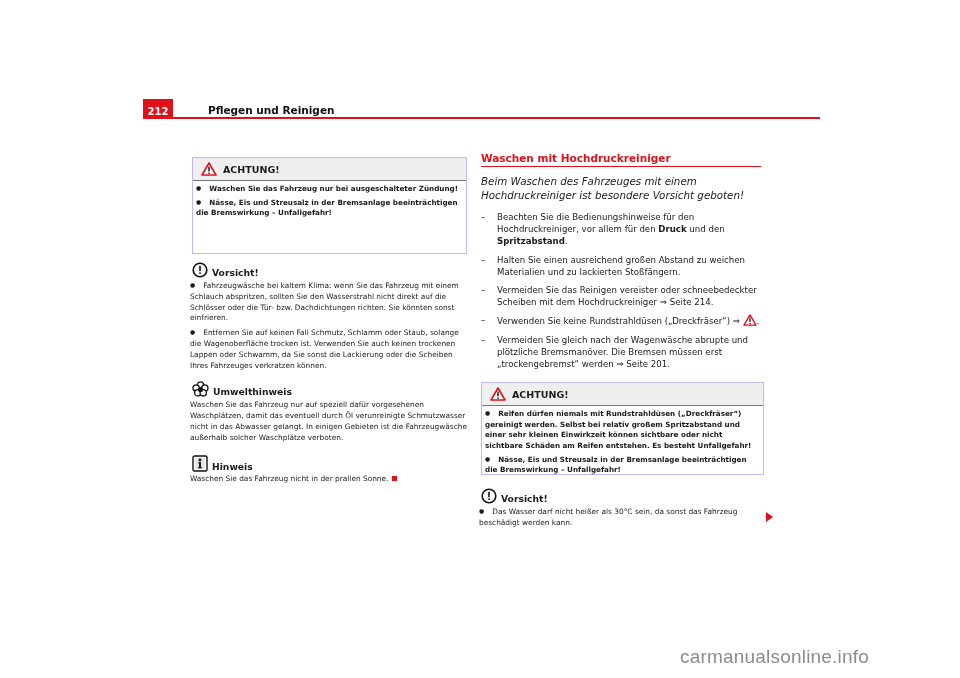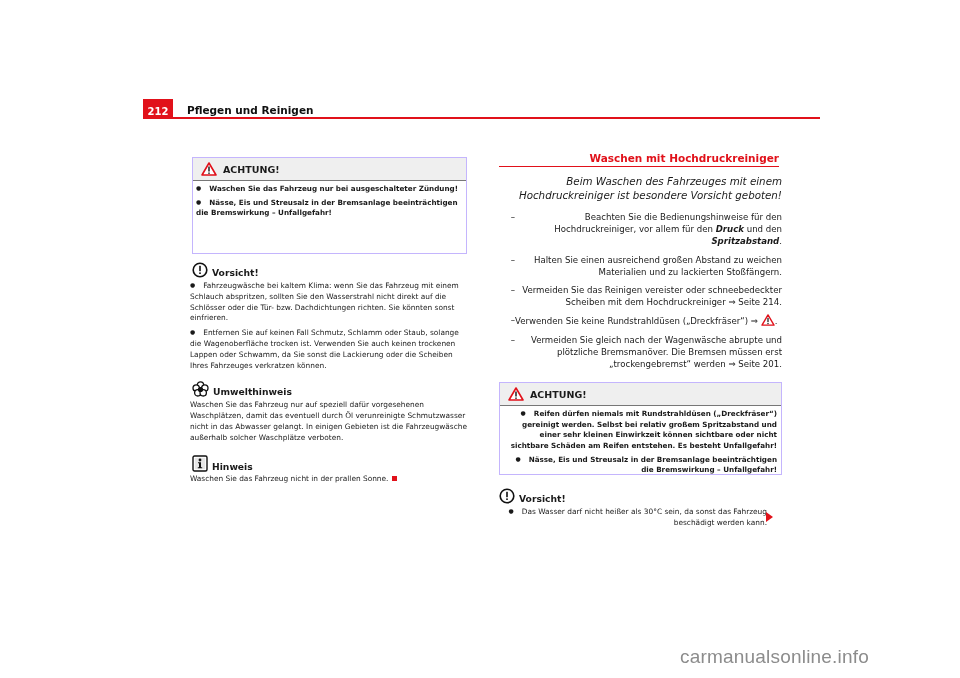--- a/index.html
+++ b/index.html
@@ -6,27 +6,27 @@
   body {
     width: 960px; height: 678px; background: #ffffff; position: relative; overflow: hidden;
     font-family: "DejaVu Sans", "Liberation Sans", sans-serif; color: #1a1a1a;
   }
   .page-num-block {
     position: absolute; left: 143px; top: 99px; width: 30px; height: 20px;
     background: #e1111a; color: #fff; font-weight: bold; font-size: 10px;
     display: flex; align-items: flex-end; justify-content: center; padding-bottom: 2px; box-sizing: border-box;
   }
   .header-title {
-    position: absolute; left: 187px; top: 104px; font-size: 10.5px; font-weight: bold; color: #111;
+    position: absolute; left: 208px; top: 104px; font-size: 10.5px; font-weight: bold; color: #111;
   }
   .header-rule {
     position: absolute; left: 143px; top: 117px; width: 677px; height: 2px; background: #e1111a;
   }
   .col-left { position: absolute; left: 192px; top: 157px; width: 275px; }
-  .col-right { position: absolute; left: 499px; top: 152px; width: 283px; text-align: right; }
+  .col-right { position: absolute; left: 481px; top: 152px; width: 283px; }
 
   .warn-box {
     border: 1px solid #c4b5fd; background: #fff; box-sizing: border-box;
   }
   .warn-head {
     background: #efefef; border-bottom: 1px solid #777; height: 22px;
     display: flex; align-items: center; padding-left: 8px;
   }
   .warn-head .title { font-weight: bold; font-size: 9.5px; margin-left: 6px; }
   .warn-body { padding: 2px 4px 3px 3px; font-size: 7.2px; font-weight: bold; line-height: 10.6px; }
@@ -40,21 +40,21 @@
   .note-body p { margin: 0 0 3px 0; }
 
   .sec-title {
     color: #e1111a; font-weight: bold; font-size: 10.5px; padding-bottom: 2px;
     border-bottom: 1px solid #e1111a; width: 280px;
   }
   .lead { font-style: italic; font-size: 10.3px; line-height: 14px; margin-top: 7px; }
   .steps { margin-top: 9px; font-size: 8.6px; line-height: 12.2px; }
   .step { display: flex; margin-bottom: 6px; }
   .step .dash { width: 16px; flex: none; }
-  .step .txt b { font-weight: bold; font-style: italic; }
+  .step .txt b { font-weight: bold; }
   .red-square { display: inline-block; width: 5px; height: 5px; background: #e1111a; margin-left: 4px; }
   .next-arrow {
     position: absolute; left: 766px; top: 512px; width: 0; height: 0;
     border-top: 5px solid transparent; border-bottom: 5px solid transparent; border-left: 7px solid #e1111a;
   }
   .watermark {
     position: absolute; left: 680px; top: 646px; font-family: "Liberation Sans", sans-serif;
     font-size: 19px; color: #8c8c8c; letter-spacing: 0.2px;
   }
   svg { display: block; }

